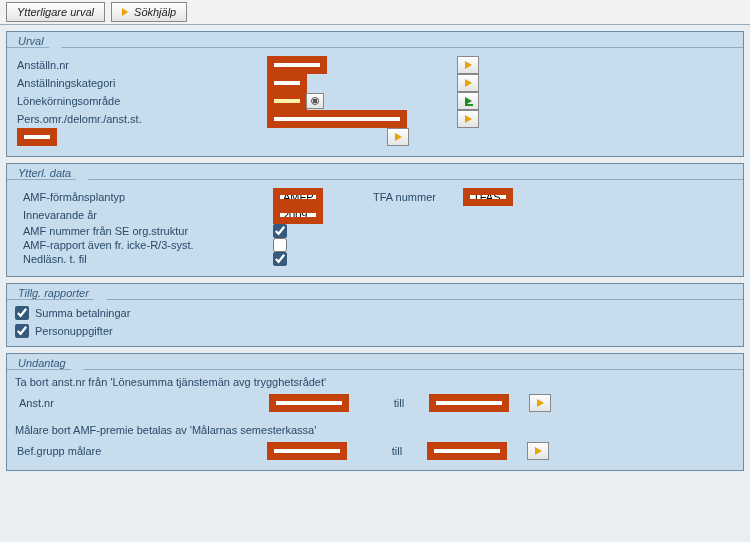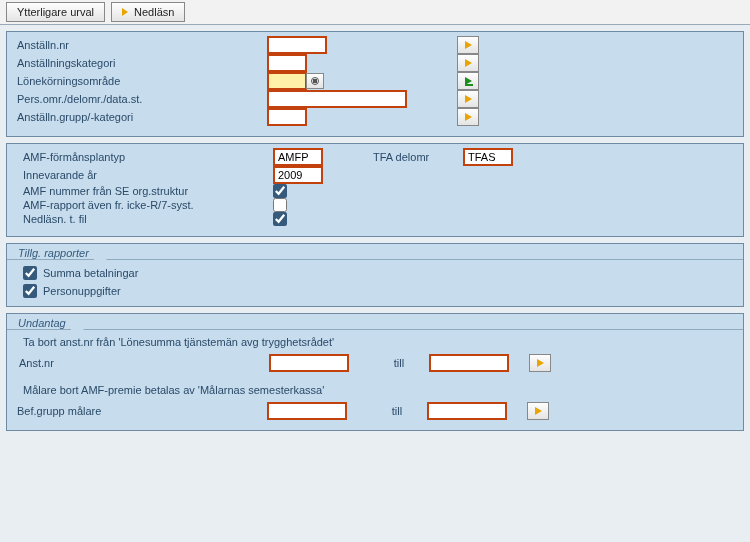--- a/index.html
+++ b/index.html
@@ -1,53 +1,54 @@
 <!DOCTYPE html>
 <html><head>
 <meta charset="utf-8">
 <style>
 * { box-sizing: border-box; margin: 0; padding: 0; font-family: Tahoma, Arial, sans-serif; font-size: 11px; }
 body { background: #e9eef3; width: 750px; height: 542px; overflow: hidden; }
 .toolbar { background: #f2f2f2; border-bottom: 1px solid #9aa9b8; padding: 2px 6px; display: flex; gap: 6px; }
-.btn { background: linear-gradient(#fefefe,#e4e4e4); border: 1px solid #888; height: 20px; line-height: 18px; padding: 0 10px; color: #222; cursor: pointer; display: inline-flex; align-items: center; gap: 6px; }
+.btn { background: linear-gradient(#fefefe,#e4e4e4); border: 1px solid #888; height: 20px; line-height: 18px; padding: 0 10px; color: #222; cursor: pointer; display: inline-flex; align-items: center; gap: 6px; font-style: italic; }
 .btn .arrow-icon { display:inline-block; width:0;height:0;border-top:4px solid transparent;border-bottom:4px solid transparent;border-left:6px solid #e8a400;}
 .group { border: 1px solid #6f8aa3; margin: 6px; position: relative; background: #c7dced; }
 .group-title { position: relative; top: 0; left: 6px; display: inline-block; background: #c7dced; color: #355a7c; font-style: italic; padding: 0 5px; margin-top: 3px; }
 .group-title::after { content:""; position:absolute; right:-14px; top:0; border-top:14px solid transparent; border-left:14px solid #c7dced; }
 .group-header { border-bottom: 1px solid #8fa9bd; margin-bottom: 4px; height: 16px; }
 .grid { display: grid; grid-template-columns: 250px 120px 70px 120px auto; row-gap: 0; align-items: center; padding: 4px 10px 10px 10px; }
 .lbl { color: #2a4a68; }
-.txt { height: 18px; border: 2px solid #c2410c; background: #fff; padding: 0 3px; width: 60px; }
+.txt { height: 18px; border: 7px solid #c2410c; background: #fff; padding: 0 3px; width: 60px; }
 .txt.wide { width: 140px; }
 .txt.med { width: 50px; }
 .txt.yellow { background: #fff2a8; }
 .iconbtn { width: 22px; height: 18px; border: 1px solid #888; background: linear-gradient(#fefefe,#e4e4e4); cursor:pointer; display:inline-flex; align-items:center; justify-content:center; }
 .arrow-right { width:0;height:0;border-top:4px solid transparent;border-bottom:4px solid transparent;border-left:7px solid #e8a400; }
 .arrow-green { width:0;height:0;border-top:4px solid transparent;border-bottom:4px solid transparent;border-left:7px solid #1a8f1a; position:relative; }
 .arrow-green::after{content:"";position:absolute;left:-7px;top:3px;width:8px;height:2px;background:#1a8f1a;}
 .valhelp { display:inline-flex; border:1px solid #888; background:linear-gradient(#fefefe,#e4e4e4); width:18px;height:16px;align-items:center;justify-content:center; margin-left:-1px; cursor:pointer; }
 .valhelp svg { width:10px;height:10px; }
 .chk { width:14px;height:14px; accent-color:#355a7c;}
-.row { display:flex; align-items:center; gap:6px; padding:2px 16px; color:#2a4a68;}
+.row { display:flex; align-items:center; gap:6px; padding:2px 8px; color:#2a4a68;}
 .inpwrap { display:flex; align-items:center; }
 </style>
 </head>
 <body>
 
 <div class="toolbar">
   <button class="btn">
       <span>Ytterligare urval</span>
     </button>
   <button class="btn">
       <span class="arrow-icon"></span>
-      <span>Nedläsn</span>
+      <span>Sökhjälp</span>
     </button>
 </div>
 
 <div class="group">
+  <div class="group-header"><span class="group-title">Urval</span></div>
   <div class="grid">
     <span class="lbl">Anställn.nr</span>
     <input class="txt" value="" style="">
     <span></span>
     <span><button class="iconbtn">
           <span class="arrow-right"></span>
         </button></span>
     <span></span>
 
     <span class="lbl">Anställningskategori</span>
@@ -67,59 +68,59 @@
             <rect x="3" y="3" width="4" height="4" fill="#555"></rect>
           </svg>
         </span>
     </span>
     <span></span>
     <span><button class="iconbtn">
           <span class="arrow-green"></span>
         </button></span>
     <span></span>
 
-    <span class="lbl">Pers.omr./delomr./data.st.</span>
+    <span class="lbl">Pers.omr./delomr./anst.st.</span>
     <input class="txt wide" value="" style="">
     <span></span>
     <span><button class="iconbtn">
           <span class="arrow-right"></span>
         </button></span>
     <span></span>
 
-    <span class="lbl">Anställn.grupp/-kategori</span>
     <input class="txt" style="width: 40px;" value="">
     <span></span>
     <span><button class="iconbtn">
           <span class="arrow-right"></span>
         </button></span>
     <span></span>
   </div>
 </div>
 
 <div class="group">
+  <div class="group-header"><span class="group-title">Ytterl. data</span></div>
   <div class="grid" style="grid-template-columns: 250px 80px 110px 80px auto; padding-left: 16px;">
     <span class="lbl">AMF-förmånsplantyp</span>
     <input class="txt med" value="AMFP" style="">
-    <span class="lbl" style="padding-left:20px">TFA delomr</span>
+    <span class="lbl" style="padding-left:20px">TFA nummer</span>
     <input class="txt med" value="TFAS" style="">
     <span></span>
 
     <span class="lbl">Innevarande år</span>
     <input class="txt med" value="2009" style="">
     <span></span>
       <span></span>
       <span></span>
 
     <span class="lbl">AMF nummer från SE org.struktur</span>
     <input type="checkbox" class="chk" checked="" style="">
     <span></span>
       <span></span>
       <span></span>
 
-    <span class="lbl">AMF-rapport även fr. icke-R/7-syst.</span>
+    <span class="lbl">AMF-rapport även fr. icke-R/3-syst.</span>
     <input type="checkbox" class="chk" style="">
     <span></span>
       <span></span>
       <span></span>
 
     <span class="lbl">Nedläsn. t. fil</span>
     <input type="checkbox" class="chk" checked="" style="">
     <span></span>
       <span></span>
       <span></span>

